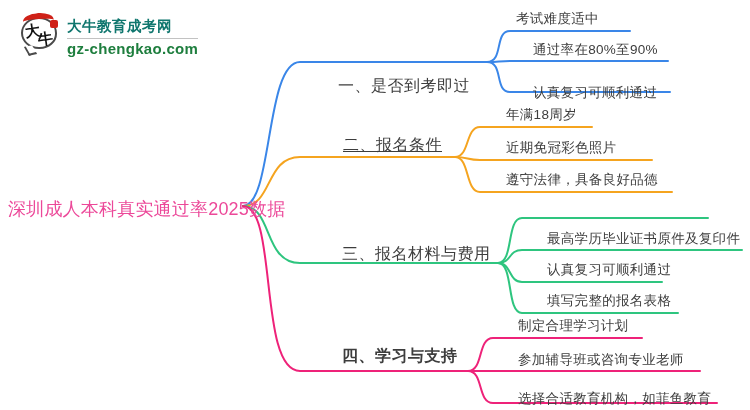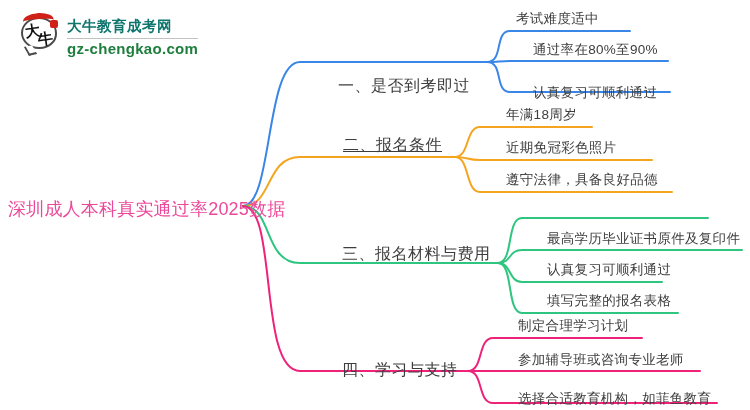--- a/index.html
+++ b/index.html
@@ -110,21 +110,21 @@
       <div class="logo-div"></div>
       <div class="logo-url" style="color: rgb(30, 126, 62);">gz-chengkao.com</div>
     </div>
   </div>
 
   <div class="node root-node" style="left:8px; top:197px;">深圳成人本科真实通过率2025数据</div>
 
   <div class="node branch-label" style="left:338px; top:43px;margin-top:33px;">一、是否到考即过</div>
   <div class="node branch-label" style="left:343px; top:135px;text-decoration:underline;">二、报名条件</div>
   <div class="node branch-label" style="left:342px; top:244px;">三、报名材料与费用</div>
-  <div class="node branch-label" style="left:342px; top:360px;">四、学习与支持</div>
+  <div class="node branch-label" style="left:342px; top:346px;font-weight:bold;">四、学习与支持</div>
 
   <div class="node leaf" style="left:516px; top:10px;">考试难度适中</div>
   <div class="node leaf" style="left:533px; top:41px;">通过率在80%至90%</div>
   <div class="node leaf" style="left:533px; top:84px;">认真复习可顺利通过</div>
 
   <div class="node leaf" style="left:506px; top:106px;">年满18周岁</div>
   <div class="node leaf" style="left:506px; top:139px;">近期免冠彩色照片</div>
   <div class="node leaf" style="left:506px; top:171px;">遵守法律，具备良好品德</div>
 
   <div class="node leaf" style="left:547px; top:230px;">最高学历毕业证书原件及复印件</div>

